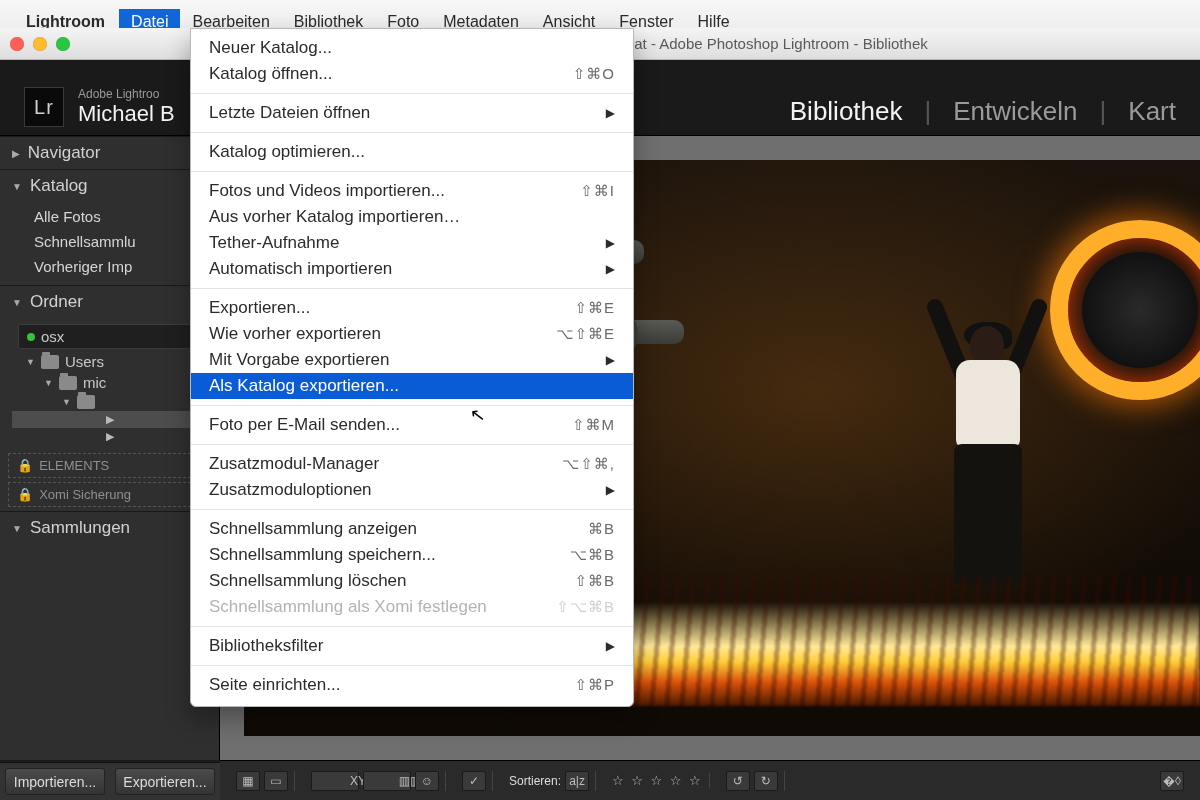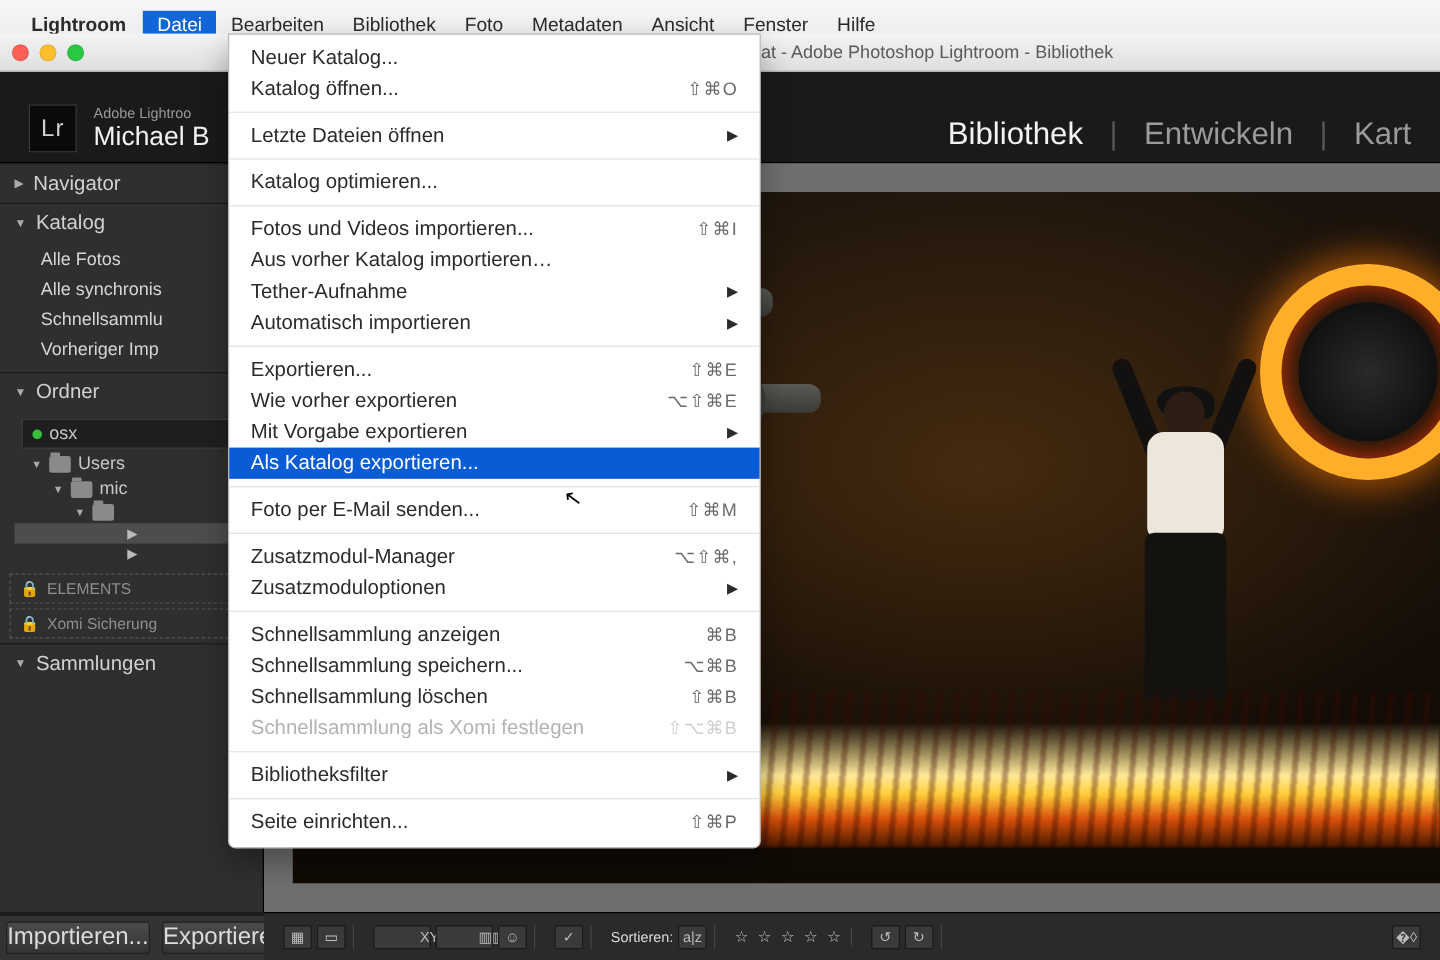--- a/index.html
+++ b/index.html
@@ -42,21 +42,21 @@
   .folder-tree .ft-row{ display:flex; align-items:center; gap:6px; padding:2px 6px; white-space:nowrap;}
   .folder-tree .ft-row.vol{ background:#1f1f1f; margin:2px 6px; border:1px solid #3c3c3c; border-radius:2px; padding:3px 8px;}
   .folder-tree .ft-row.vol .led{ width:8px;height:8px;border-radius:50%;background:#37c03a;}
   .folder-tree .tri{ font-size:9px; color:#aaa;}
   .folder-tree .fico{ width:18px;height:14px;background:#8a8a8a;border-radius:2px; position:relative;}
   .folder-tree .fico:before{content:"";position:absolute;top:-3px;left:1px;width:8px;height:3px;background:#8a8a8a;border-radius:1px 1px 0 0;}
   .folder-tree .sel{ background:#4d4d4d;}
   .folder-tree .arrow-only{ color:#bbb; font-size:11px; margin-left:26px;}
   .locked-row{ margin:4px 8px; padding:4px 8px; border:1px dashed #555; color:#8f8f8f; font-size:13px; display:flex; align-items:center; gap:6px;}
   .left-buttons{ position:absolute; bottom:0; left:0; width:220px; height:38px; background:#333; border-top:1px solid #111; display:flex;}
-  .left-buttons .lb{ flex:1; display:flex; align-items:center; justify-content:center; background:linear-gradient(#4b4b4b,#343434); margin:5px; border:1px solid #222; border-radius:3px; font-size:20px; color:#dcdcdc;}
+  .left-buttons .lb{ flex:1; display:flex; align-items:center; justify-content:center; background:linear-gradient(#4b4b4b,#343434); margin:5px; border:1px solid #222; border-radius:3px; font-size:14px; color:#dcdcdc;}
 
   .lr-main{ flex:1; background:#6f6f6f; position:relative; overflow:hidden;}
   .photo-stage{ position:absolute; top:24px; left:24px; right:0; bottom:24px; background:#1a130d; overflow:hidden;}
 
   
   .fire-floor{position:absolute;left:0;right:0;bottom:30px;height:130px;background:linear-gradient(to top,#4a1a00 0%,#d8500a 18%,#ffce3a 34%,#ffe99a 46%,rgba(255,233,154,0) 80%);filter:blur(1px);}
   .fire-floor:after{content:"";position:absolute;inset:0;background:repeating-linear-gradient(95deg,rgba(0,0,0,0) 0 10px,rgba(60,10,0,.35) 10px 15px);mix-blend-mode:multiply;}
   .ring{position:absolute;width:180px;height:180px;border-radius:50%;border:18px solid #ffae2a;box-shadow:0 0 28px 8px rgba(255,120,0,.55), inset 0 0 22px rgba(255,60,0,.8);}
   .ring .inner{position:absolute;inset:14px;border-radius:50%;background:radial-gradient(circle,#2a2a2a 0%,#111 70%);} 
   .ring.r1{top:70px;left:10px;}
@@ -149,21 +149,20 @@
         <span class="tri">▶</span>
         <span>Navigator</span>
       </div>
 
       <div class="panel-head">
         <span class="tri">▼</span>
         <span>Katalog</span>
       </div>
       <div class="panel-items">
         <div class="pi">Alle Fotos</div>
-        <div class="pi">Alle synchronis</div>
         <div class="pi">Schnellsammlu</div>
         <div class="pi">Vorheriger Imp</div>
       </div>
 
       <div class="panel-head">
         <span class="tri">▼</span>
         <span>Ordner</span>
       </div>
       <div class="folder-tree">
         <div class="ft-row vol">

